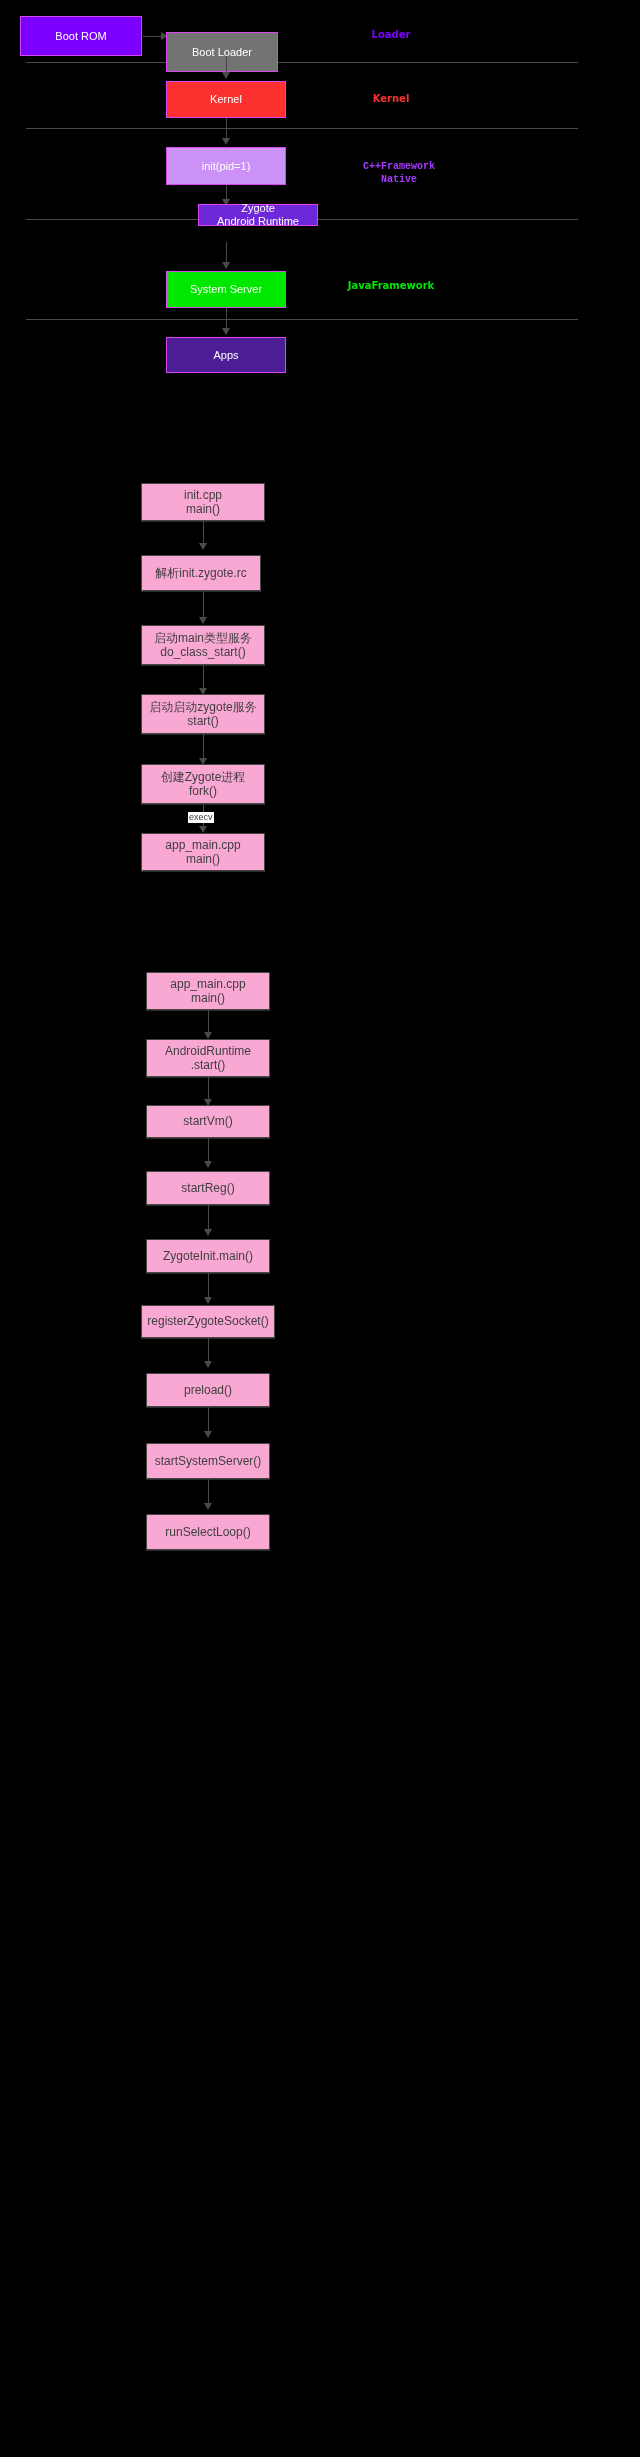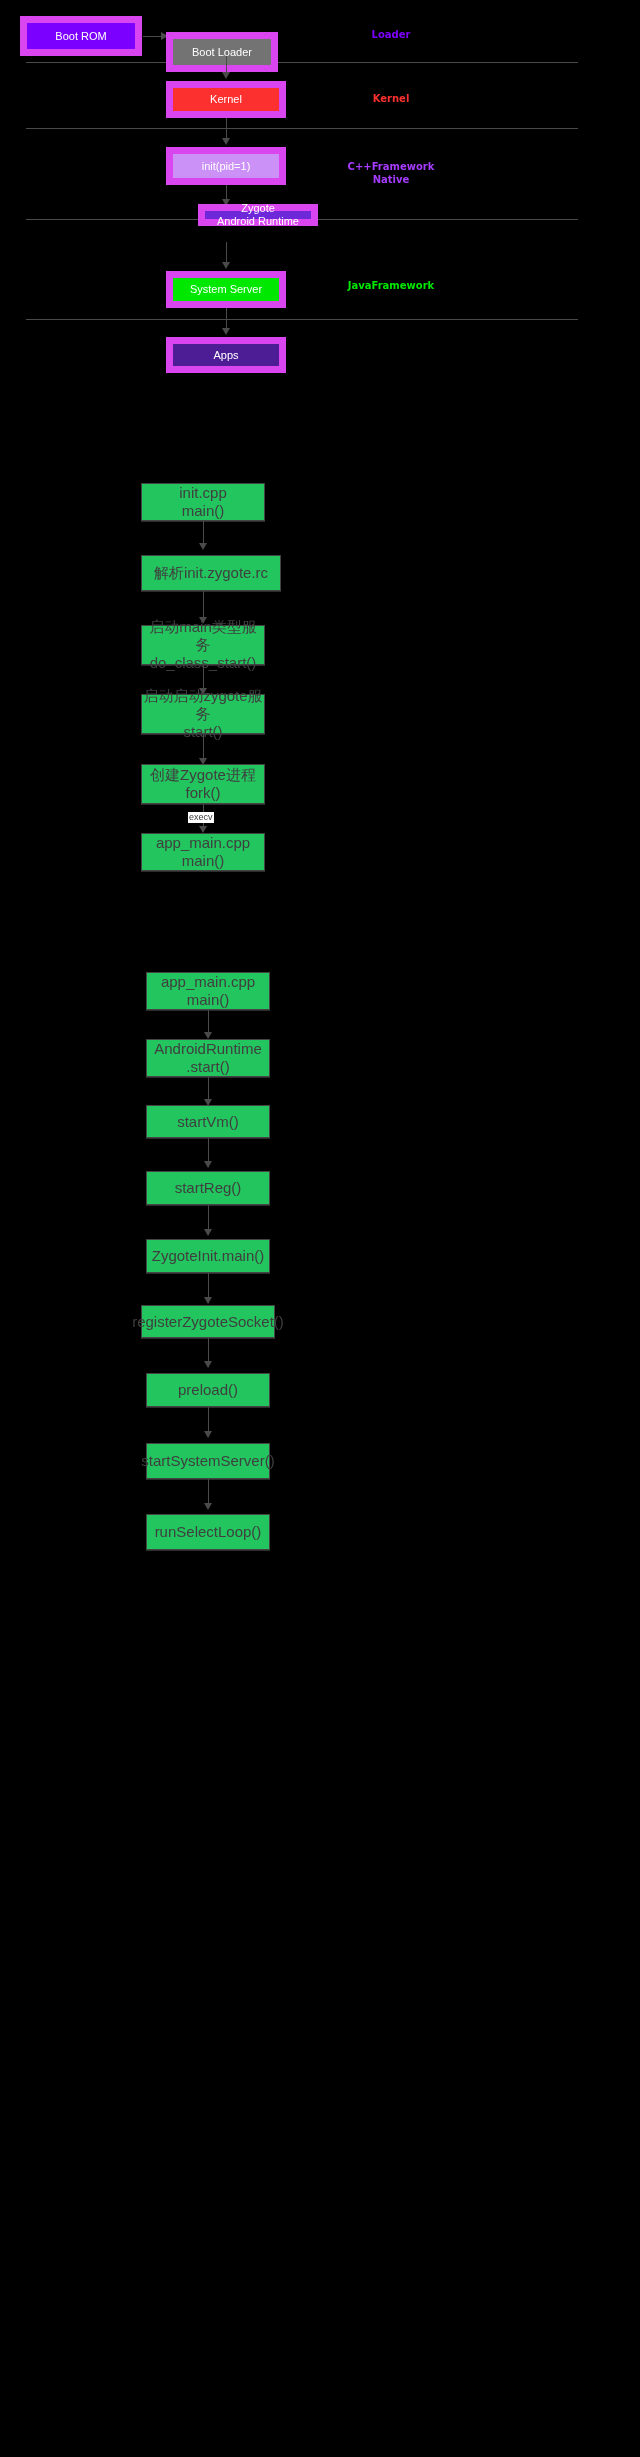--- a/index.html
+++ b/index.html
@@ -21,34 +21,34 @@
 
   
   .node {
     position: absolute;
     box-sizing: border-box;
     display: flex;
     flex-direction: column;
     align-items: center;
     justify-content: center;
     text-align: center;
-    border: 7px solid #d946ef;
+    border: 1px solid #d946ef;
     line-height: 1.18;
     white-space: pre-line;
   }
 
   .node.colored {
     color: #ffffff;
     font-size: 11px;
     font-weight: 400;
   }
   .node.plain {
-    background: #22c55e;
+    background: #f9a8d4;
     color: #3f3f3f;
-    font-size: 15px;
+    font-size: 12px;
     border: 1px solid #444444;
     box-shadow: 0 1px 0 0 #2c2c2c;
   }
 
   
   .rule {
     position: absolute;
     height: 1px;
     background: #4a4a4a;
   }
@@ -155,36 +155,36 @@
   <div class="arrow-head-down" style="left:222px; top:328px;"></div>
 
   <div class="node colored" style="left:166px; top:337px; width:120px; height:36px; background:#4c1d95;">
     <span>Apps</span>
   </div>
 
   <div class="caption" style="left:296px; top:29px; width:190px; color:#7c00ff;">Loader</div>
 
   <div class="caption" style="left:296px; top:93px; width:190px; color:#fd3030;">Kernel</div>
 
-  <div class="caption" style="left:296px; top:161px; width:190px; color:#a63cff;">C++Framework
+  <div class="caption" style="left:304px; top:161px; width:190px; color:#a63cff;font-family:Liberation Mono, monospace;">C++Framework
 Native</div>
 
   <div class="caption" style="left:296px; top:260px; width:190px; color:#00e800;margin-top:20px;">JavaFramework</div>
 </div>
 
 <div class="abs" style="left:0; top:0; width:640px; height:900px;">
 
   <div class="node plain" style="left:141px; top:483px; width:124px; height:38px;">
     <span>init.cpp
 main()</span>
   </div>
   <div class="arrow-v" style="left:203px; top:521px; height:26px;"></div>
   <div class="arrow-head-down" style="left:199px; top:543px;"></div>
 
-  <div class="node plain" style="left:141px; top:555px; width:140px; height:36px;">
+  <div class="node plain" style="left:141px; top:555px; width:120px; height:36px;">
     <span>解析init.zygote.rc</span>
   </div>
   <div class="arrow-v" style="left:203px; top:591px; height:30px;"></div>
   <div class="arrow-head-down" style="left:199px; top:617px;"></div>
 
   <div class="node plain" style="left:141px; top:625px; width:124px; height:40px;">
     <span>启动main类型服务
 do_class_start()</span>
   </div>
   <div class="arrow-v" style="left:203px; top:665px; height:27px;"></div>

